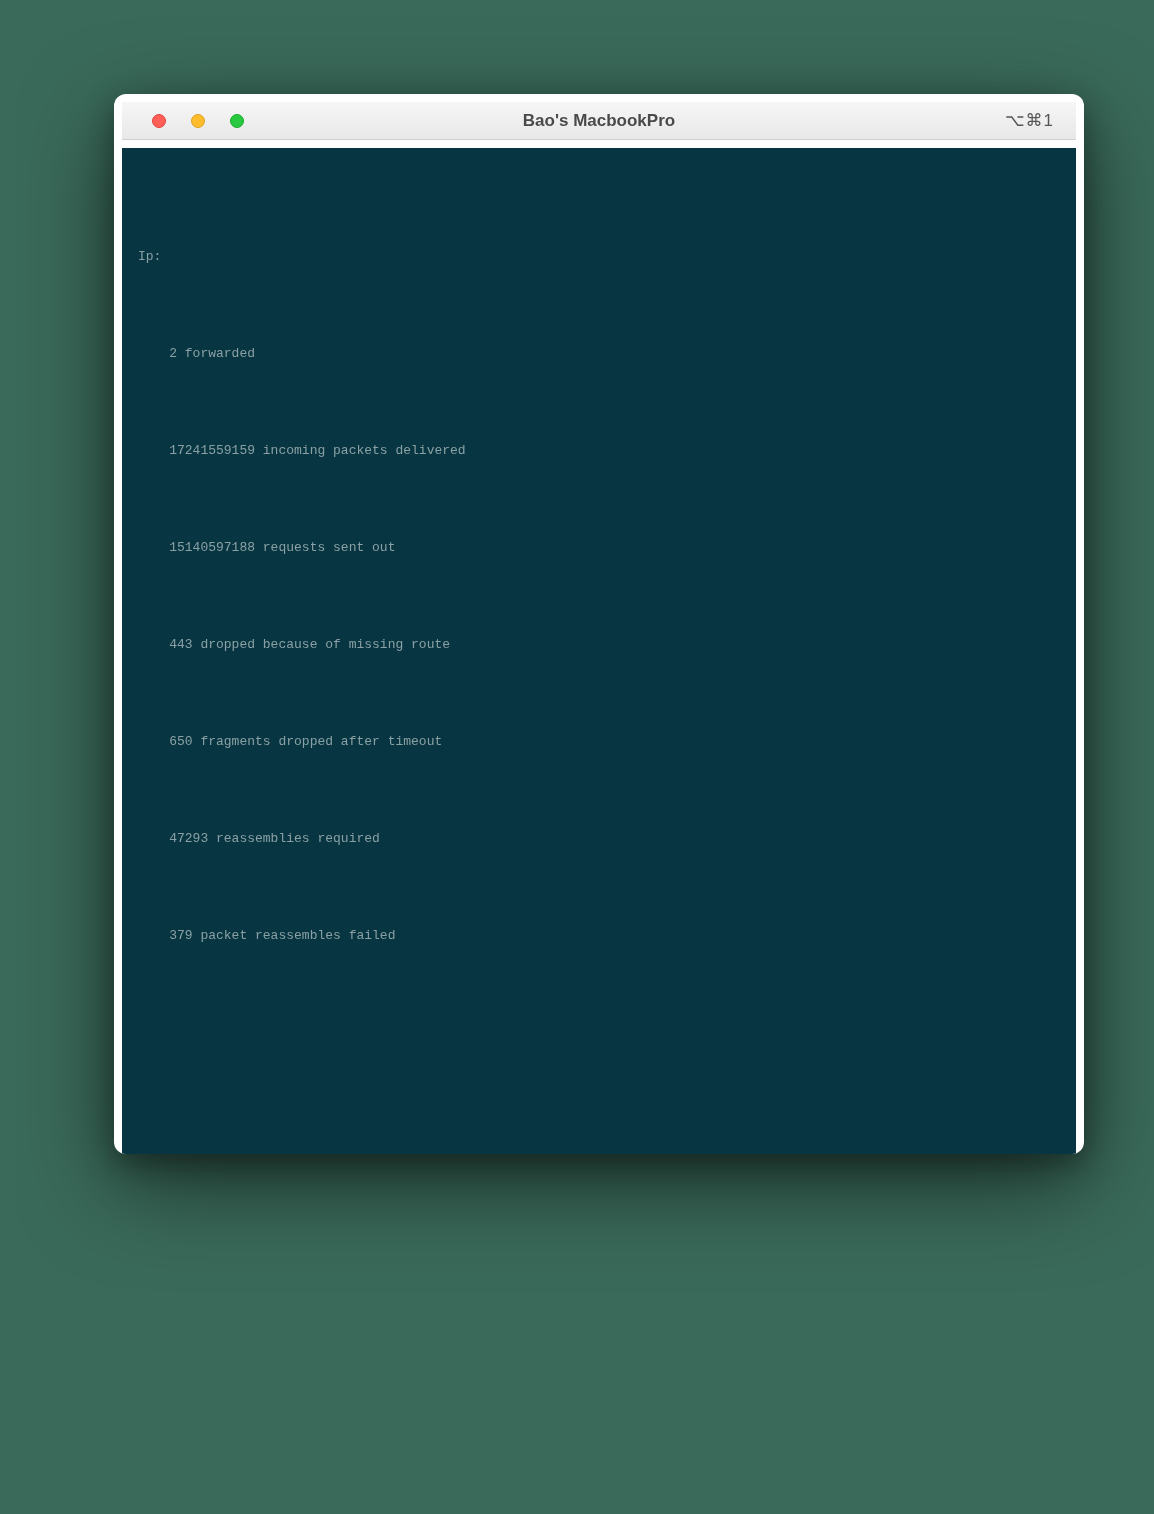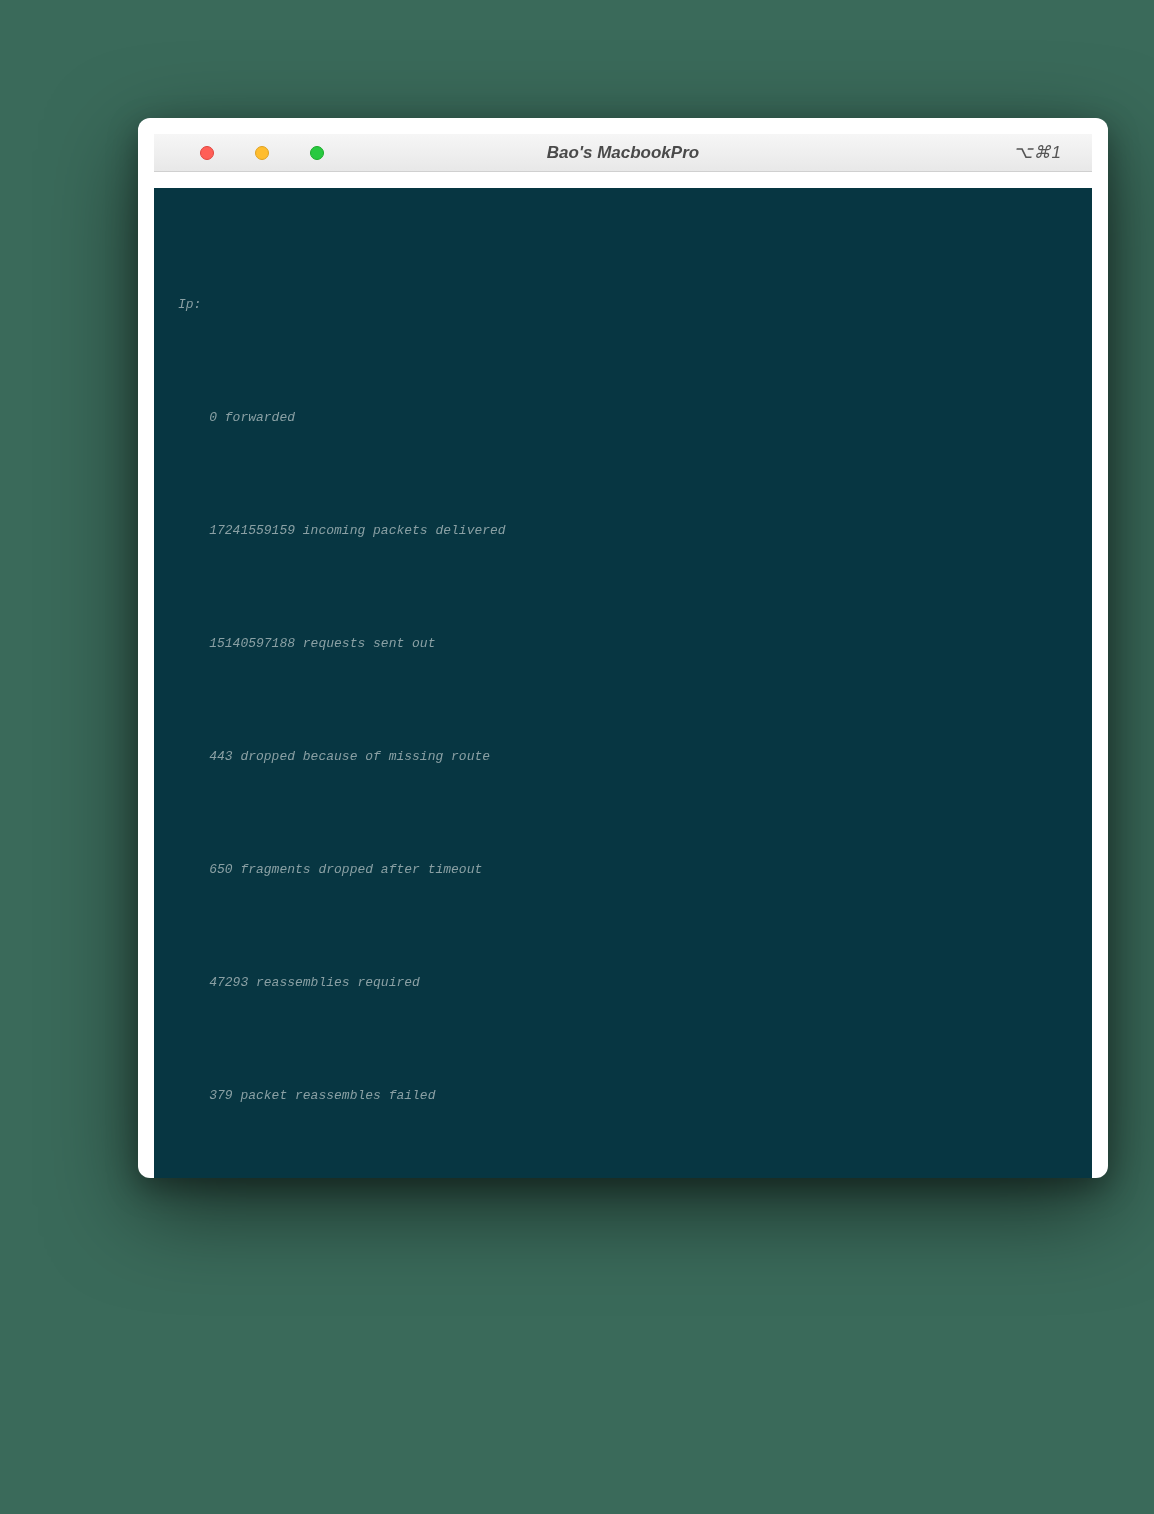--- a/index.html
+++ b/index.html
@@ -1,15 +1,15 @@
 <!DOCTYPE html>
 <html><head>
 <meta charset="utf-8">
 <style>
-  * { box-sizing: border-box; margin: 16px; padding: 0; font-style: italic; }
+  * { box-sizing: border-box; margin: 8px; padding: 0; }
   body {
     background: #3a6a5a;
     width: 1154px;
     height: 1514px;
     position: relative;
     font-family: -apple-system, BlinkMacSystemFont, "Segoe UI", sans-serif;
   }
   .window {
     position: absolute;
     top: 70px;
@@ -87,21 +87,21 @@
       <div class="tl yellow"></div>
       <div class="tl green"></div>
     </div>
     <div class="title">Bao's MacbookPro</div>
     <div class="titlebar-right">⌥⌘1</div>
   </div>
 
   <div class="terminal">
     
     <span class="line">Ip:</span>
-    <span class="line i1">0 forwarded</span>
+    <span class="line i1">2 forwarded</span>
     <span class="line i1">17241559159 incoming packets delivered</span>
     <span class="line i1">15140597188 requests sent out</span>
     <span class="line i1">443 dropped because of missing route</span>
     <span class="line i1">650 fragments dropped after timeout</span>
     <span class="line i1">47293 reassemblies required</span>
     <span class="line i1">379 packet reassembles failed</span>
     
 
     
     

